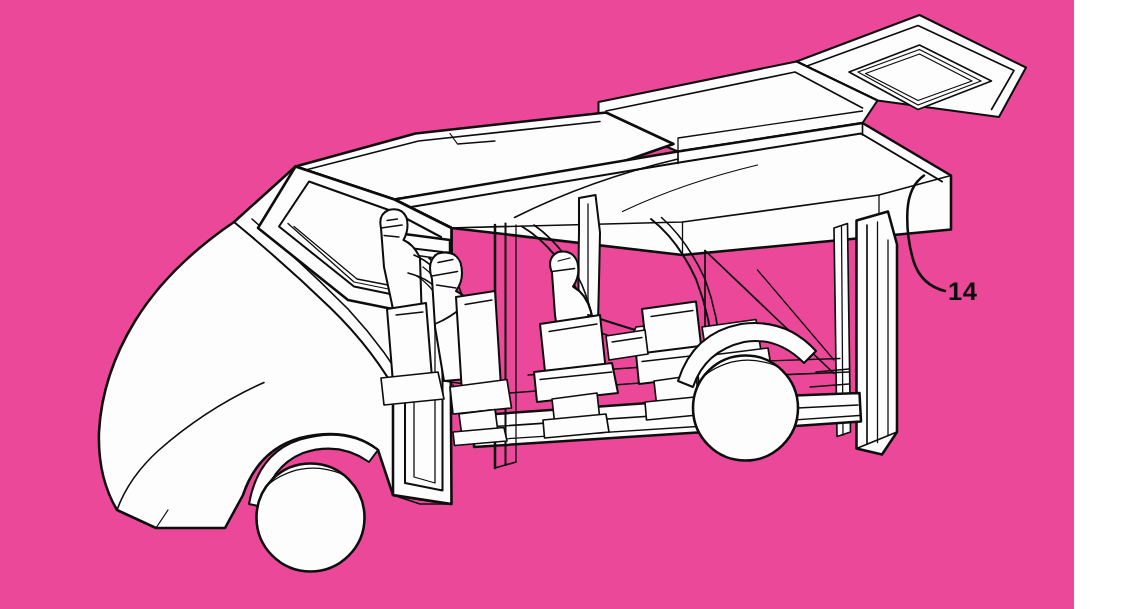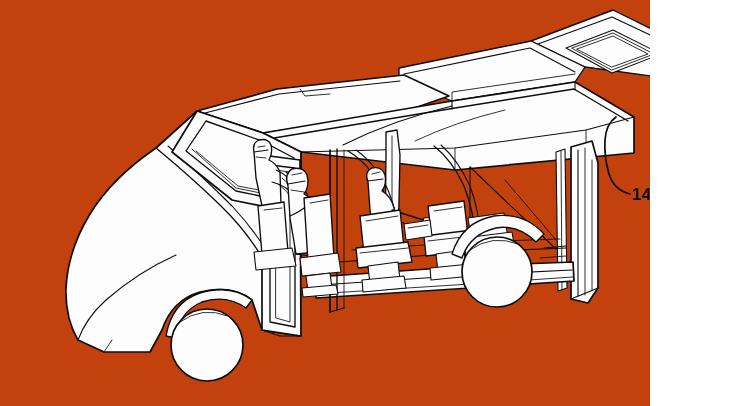--- a/index.html
+++ b/index.html
@@ -2,23 +2,23 @@
 <html><head>
 <meta charset="utf-8">
 <style>
   html, body {
     margin: 0;
     padding: 0;
     background: #ffffff;
   }
   #sheet {
     position: relative;
-    width: 650px;
+    width: 716px;
     height: 406px;
-    background: #c2410c;
+    background: #ec4899;
     overflow: hidden;
     font-family: "Liberation Sans", sans-serif;
   }
   #drawing {
     position: absolute;
     left: 0;
     top: 0;
     width: 750px;
     height: 406px;
   }

